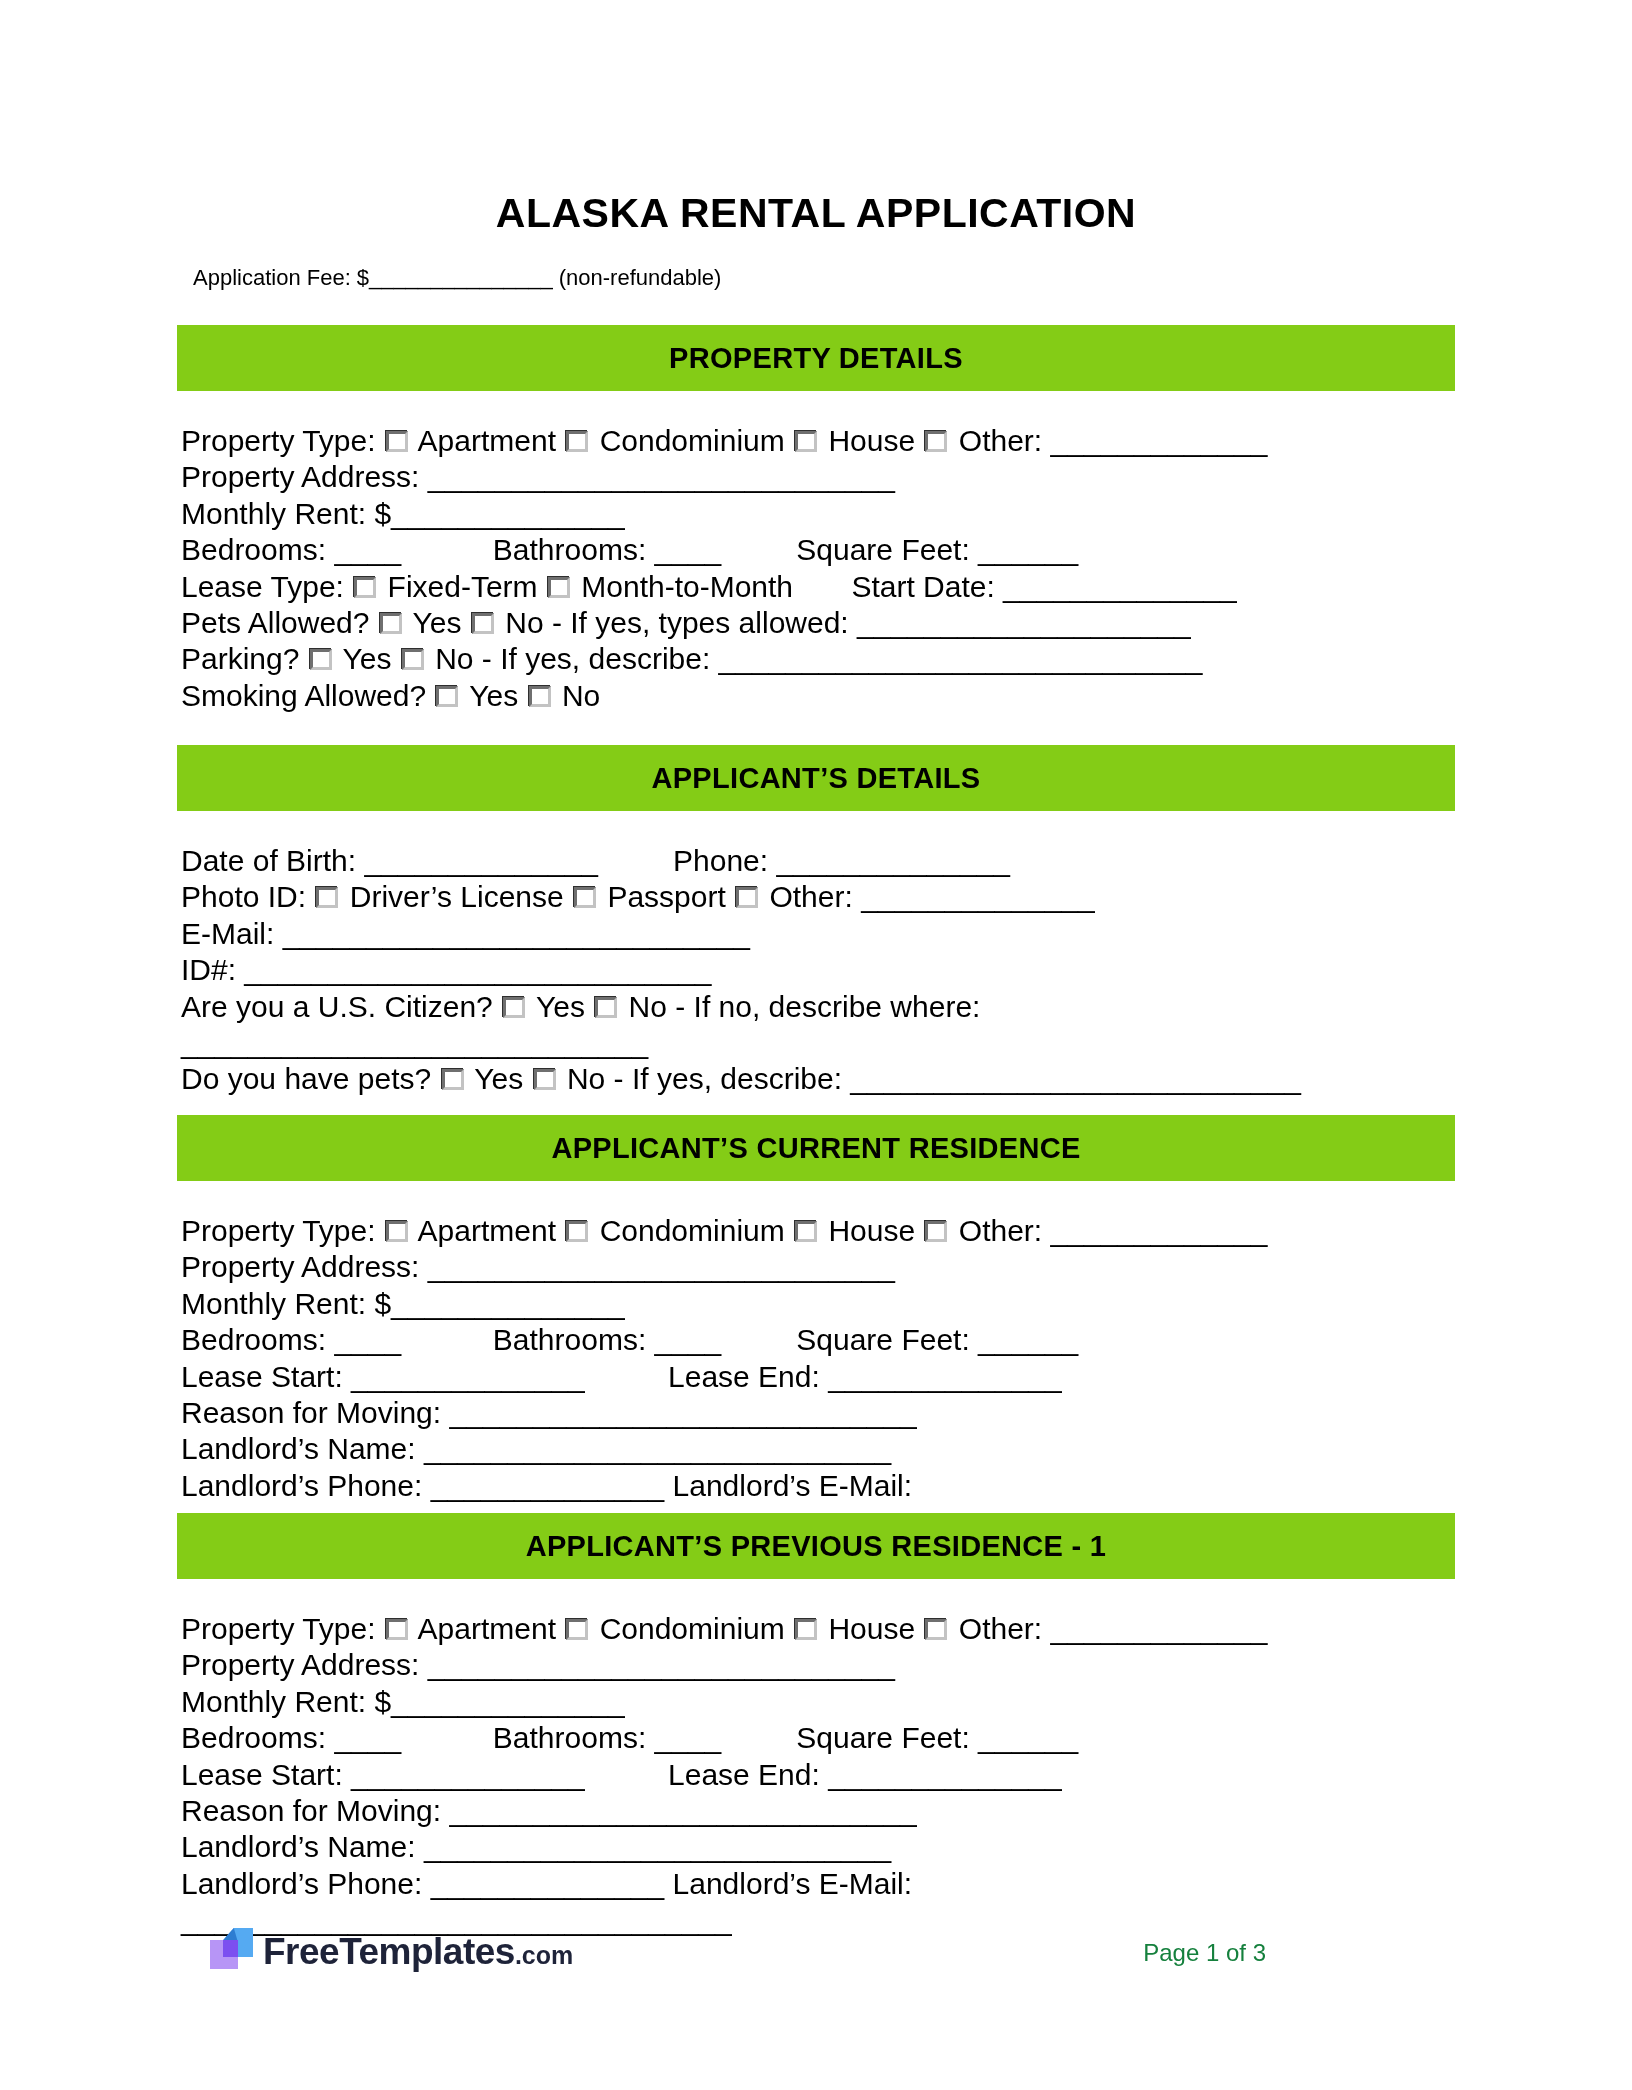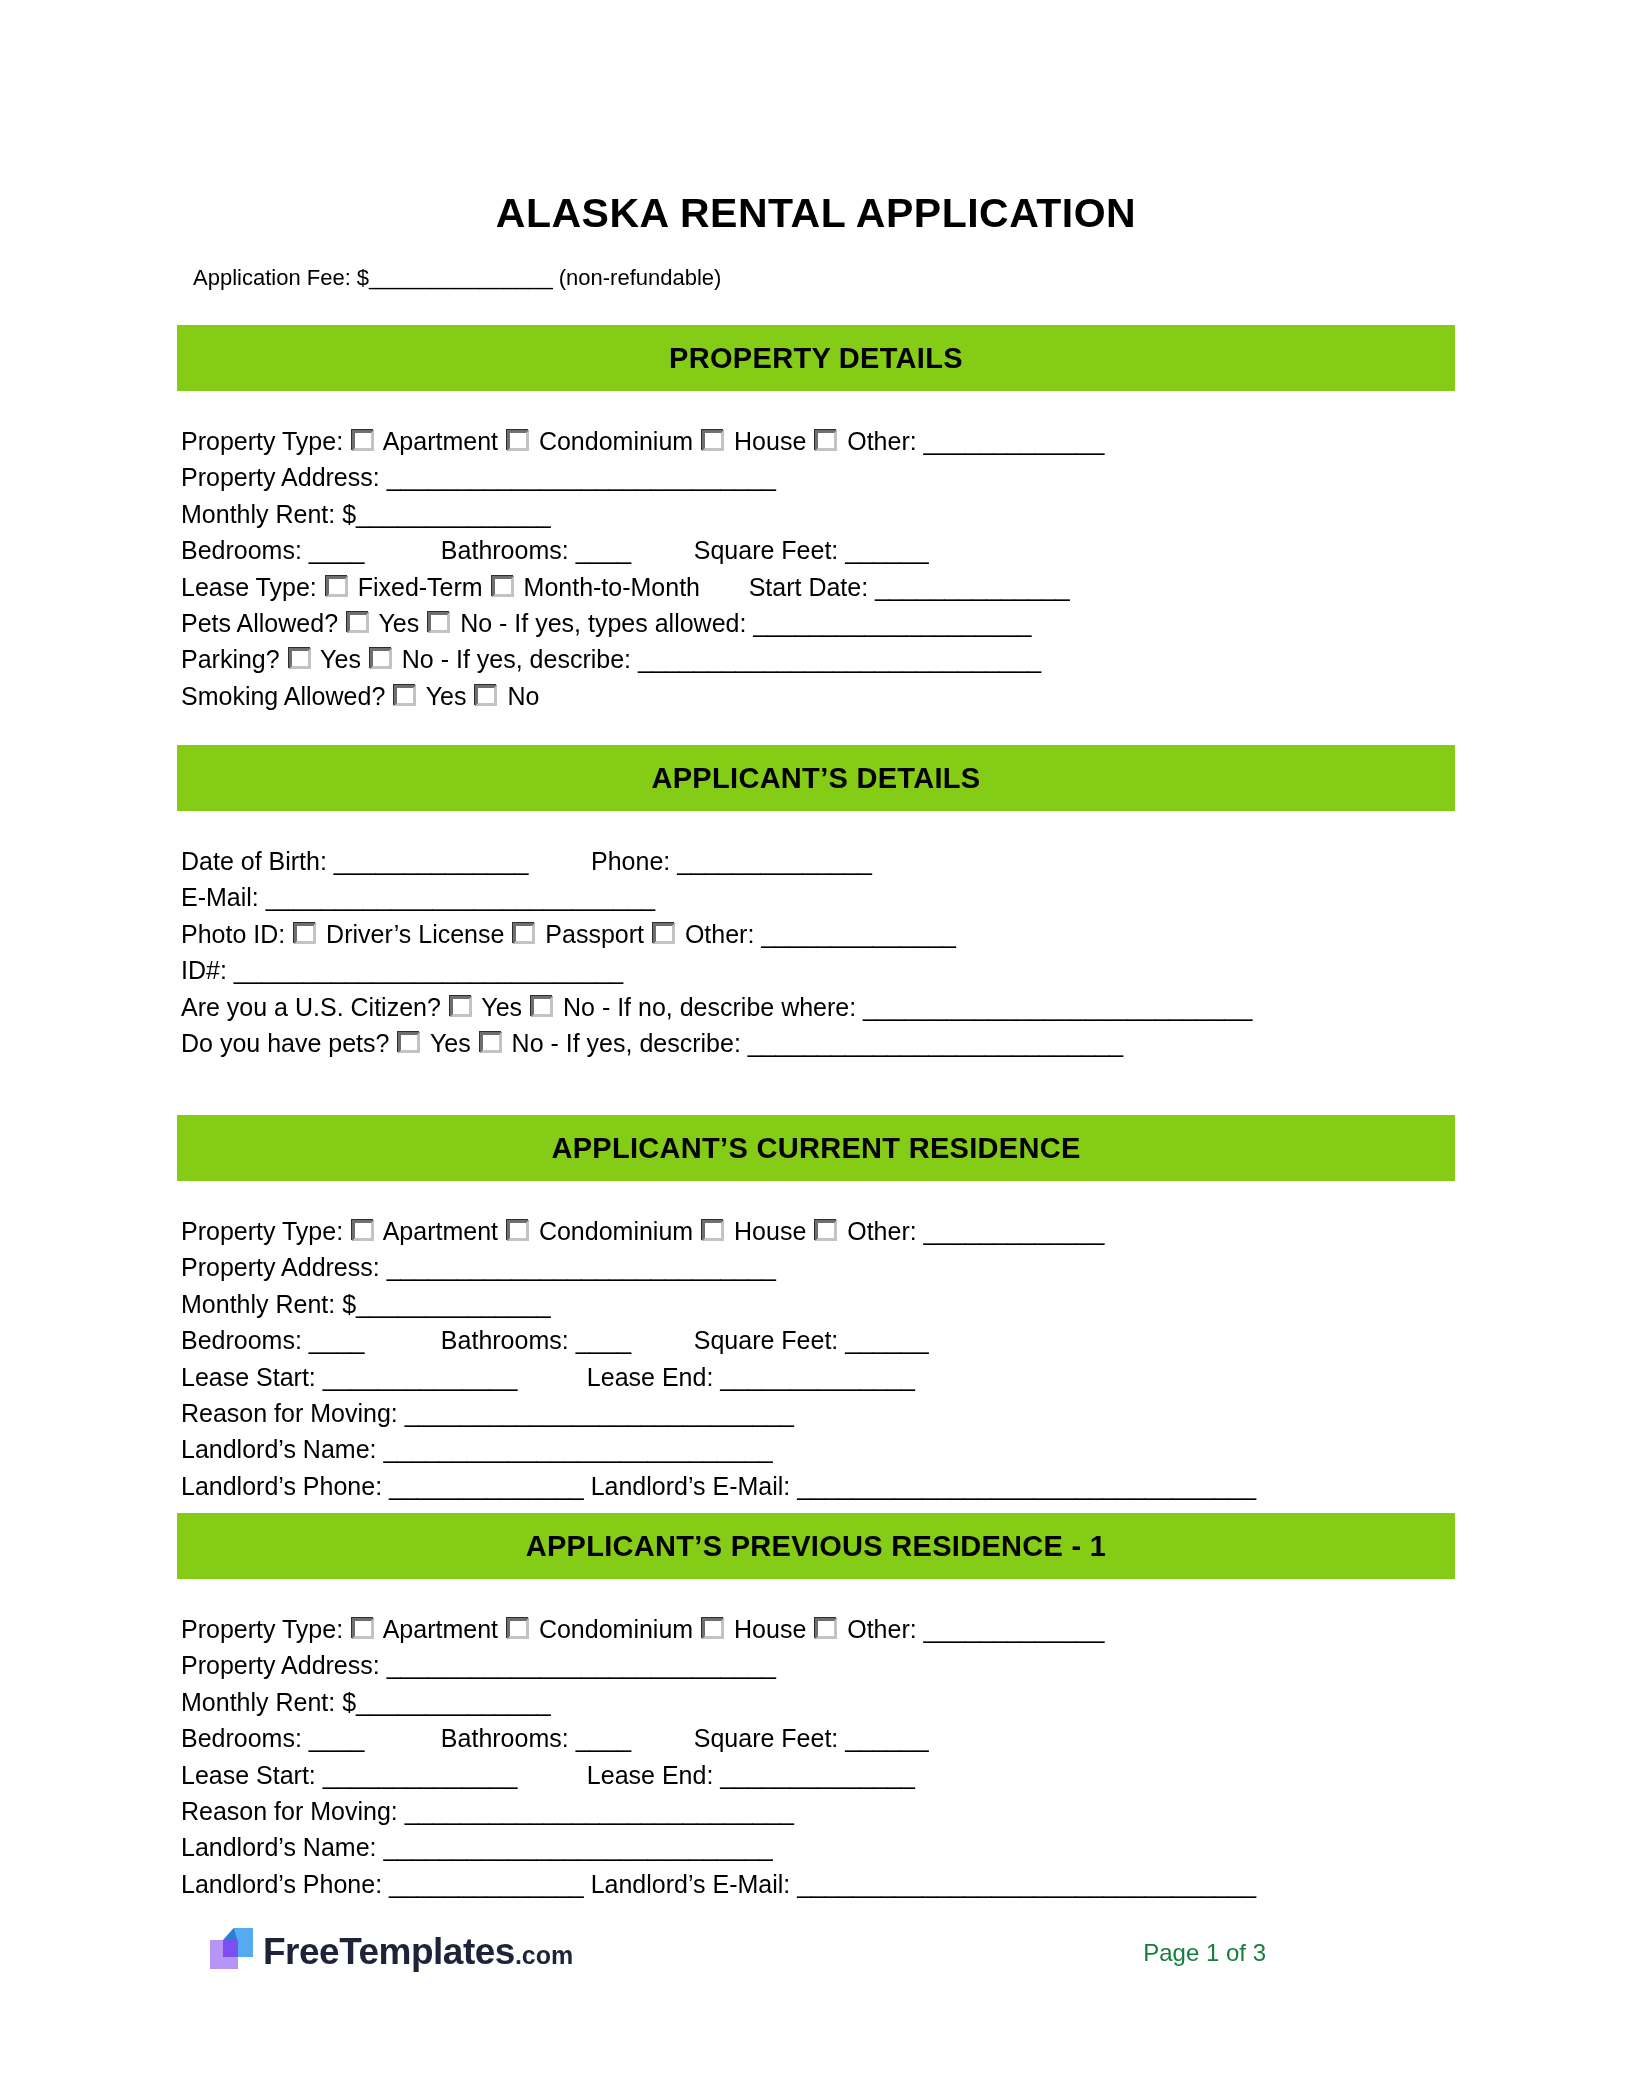--- a/index.html
+++ b/index.html
@@ -27,21 +27,21 @@
   .s1{top:325px;} .s2{top:745px;} .s3{top:1115px;} .s4{top:1513px;}
   .bar{
     width:1278px;height:66px;
     background:#84cc16;
     text-align:center;
     font-size:29px;font-weight:bold;line-height:66px;
     letter-spacing:0.3px;
   }
   .lines{margin-top:32px;padding-left:4px;}
   .fline{
-    font-size:25px;line-height:36.4px;
+    font-size:30px;line-height:36.4px;
     white-space:pre-wrap;
   }
   .cb{
     display:inline-block;
     width:16px;height:15px;
     background:#fff;
     border:3px solid #c3c3c3;
     border-top-color:#6f6f6f;
     border-left-color:#6f6f6f;
     box-shadow:-1px -1px 0 #2e2e2e;
@@ -99,22 +99,22 @@
         <div class="fline">Pets Allowed? <span class="cb"></span> Yes <span class="cb"></span> No - If yes, types allowed: ____________________</div>
         <div class="fline">Parking? <span class="cb"></span> Yes <span class="cb"></span> No - If yes, describe: _____________________________</div>
         <div class="fline">Smoking Allowed? <span class="cb"></span> Yes <span class="cb"></span> No</div>
       </div>
   </div>
 
   <div class="section s2">
     <div class="bar">APPLICANT’S DETAILS</div>
     <div class="lines">
         <div class="fline">Date of Birth: ______________         Phone: ______________</div>
+        <div class="fline">Photo ID: <span class="cb"></span> Driver’s License <span class="cb"></span> Passport <span class="cb"></span> Other: ______________</div>
         <div class="fline">E-Mail: ____________________________</div>
-        <div class="fline">Photo ID: <span class="cb"></span> Driver’s License <span class="cb"></span> Passport <span class="cb"></span> Other: ______________</div>
         <div class="fline">ID#: ____________________________</div>
         <div class="fline">Are you a U.S. Citizen? <span class="cb"></span> Yes <span class="cb"></span> No - If no, describe where: ____________________________</div>
         <div class="fline">Do you have pets? <span class="cb"></span> Yes <span class="cb"></span> No - If yes, describe: ___________________________</div>
       </div>
   </div>
 
   <div class="section s3">
     <div class="bar">APPLICANT’S CURRENT RESIDENCE</div>
     <div class="lines">
         <div class="fline">Property Type: <span class="cb"></span> Apartment <span class="cb"></span> Condominium <span class="cb"></span> House <span class="cb"></span> Other: _____________</div>

